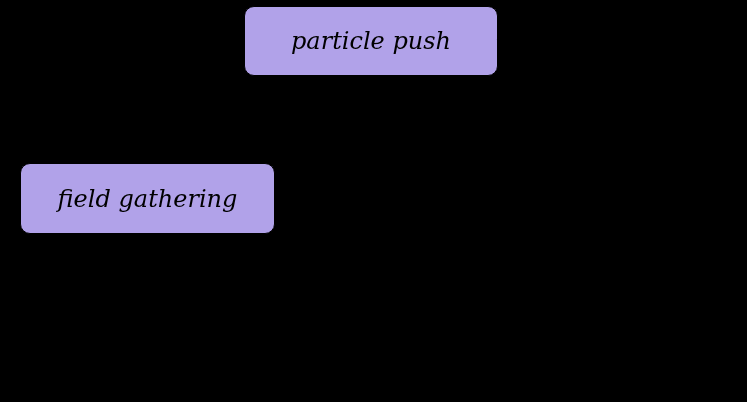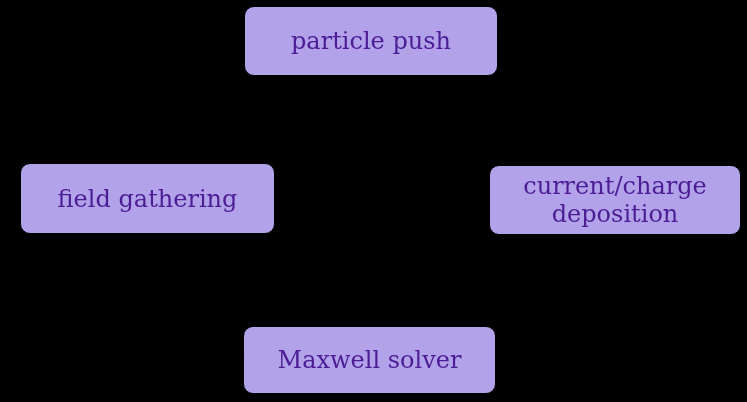--- a/index.html
+++ b/index.html
@@ -16,28 +16,29 @@
     width: 747px;
     height: 402px;
     background: #000000;
   }
   .node {
     position: absolute;
     box-sizing: border-box;
     background: #b1a2e9;
     border: 1.5px solid #000000;
     border-radius: 10px;
-    color: #4c1d95;
+    color: #000000;
     font-size: 24px;
     line-height: 28px;
     display: flex;
     flex-direction: column;
     align-items: center;
     justify-content: center;
     text-align: center;
+    font-style: italic;
   }
   .node span { display: block; }
   .arrows {
     position: absolute;
     left: 0; top: 0;
     width: 747px;
     height: 402px;
     pointer-events: none;
   }
   #node-particle-push   { left: 244px; top: 6px;   width: 254px; height: 70px; }
@@ -51,28 +52,21 @@
 <div class="canvas">
 
   <div class="node" id="node-particle-push">
     <span>particle push</span>
   </div>
 
   <div class="node" id="node-field-gathering">
     <span>field gathering</span>
   </div>
 
-  <div class="node" id="node-deposition">
-    <span>current/charge</span>
-    <span>deposition</span>
-  </div>
 
-  <div class="node" id="node-maxwell">
-    <span>Maxwell solver</span>
-  </div>
 
   <svg class="arrows" viewBox="0 0 747 402" xmlns="http://www.w3.org/2000/svg">
     <defs>
       <marker id="arrowhead" markerWidth="9" markerHeight="8" refX="7" refY="4" orient="auto">
         <path d="M0,0 L9,4 L0,8 z" fill="#000000"></path>
       </marker>
     </defs>
     <path d="M 497 39 C 575 48, 622 92, 615 162" fill="none" stroke="#000000" stroke-width="2" marker-end="url(#arrowhead)"></path>
     <path d="M 572 235 C 562 288, 543 322, 500 337" fill="none" stroke="#000000" stroke-width="2" marker-end="url(#arrowhead)"></path>
     <path d="M 244 357 C 208 350, 189 295, 186 238" fill="none" stroke="#000000" stroke-width="2" marker-end="url(#arrowhead)"></path>

